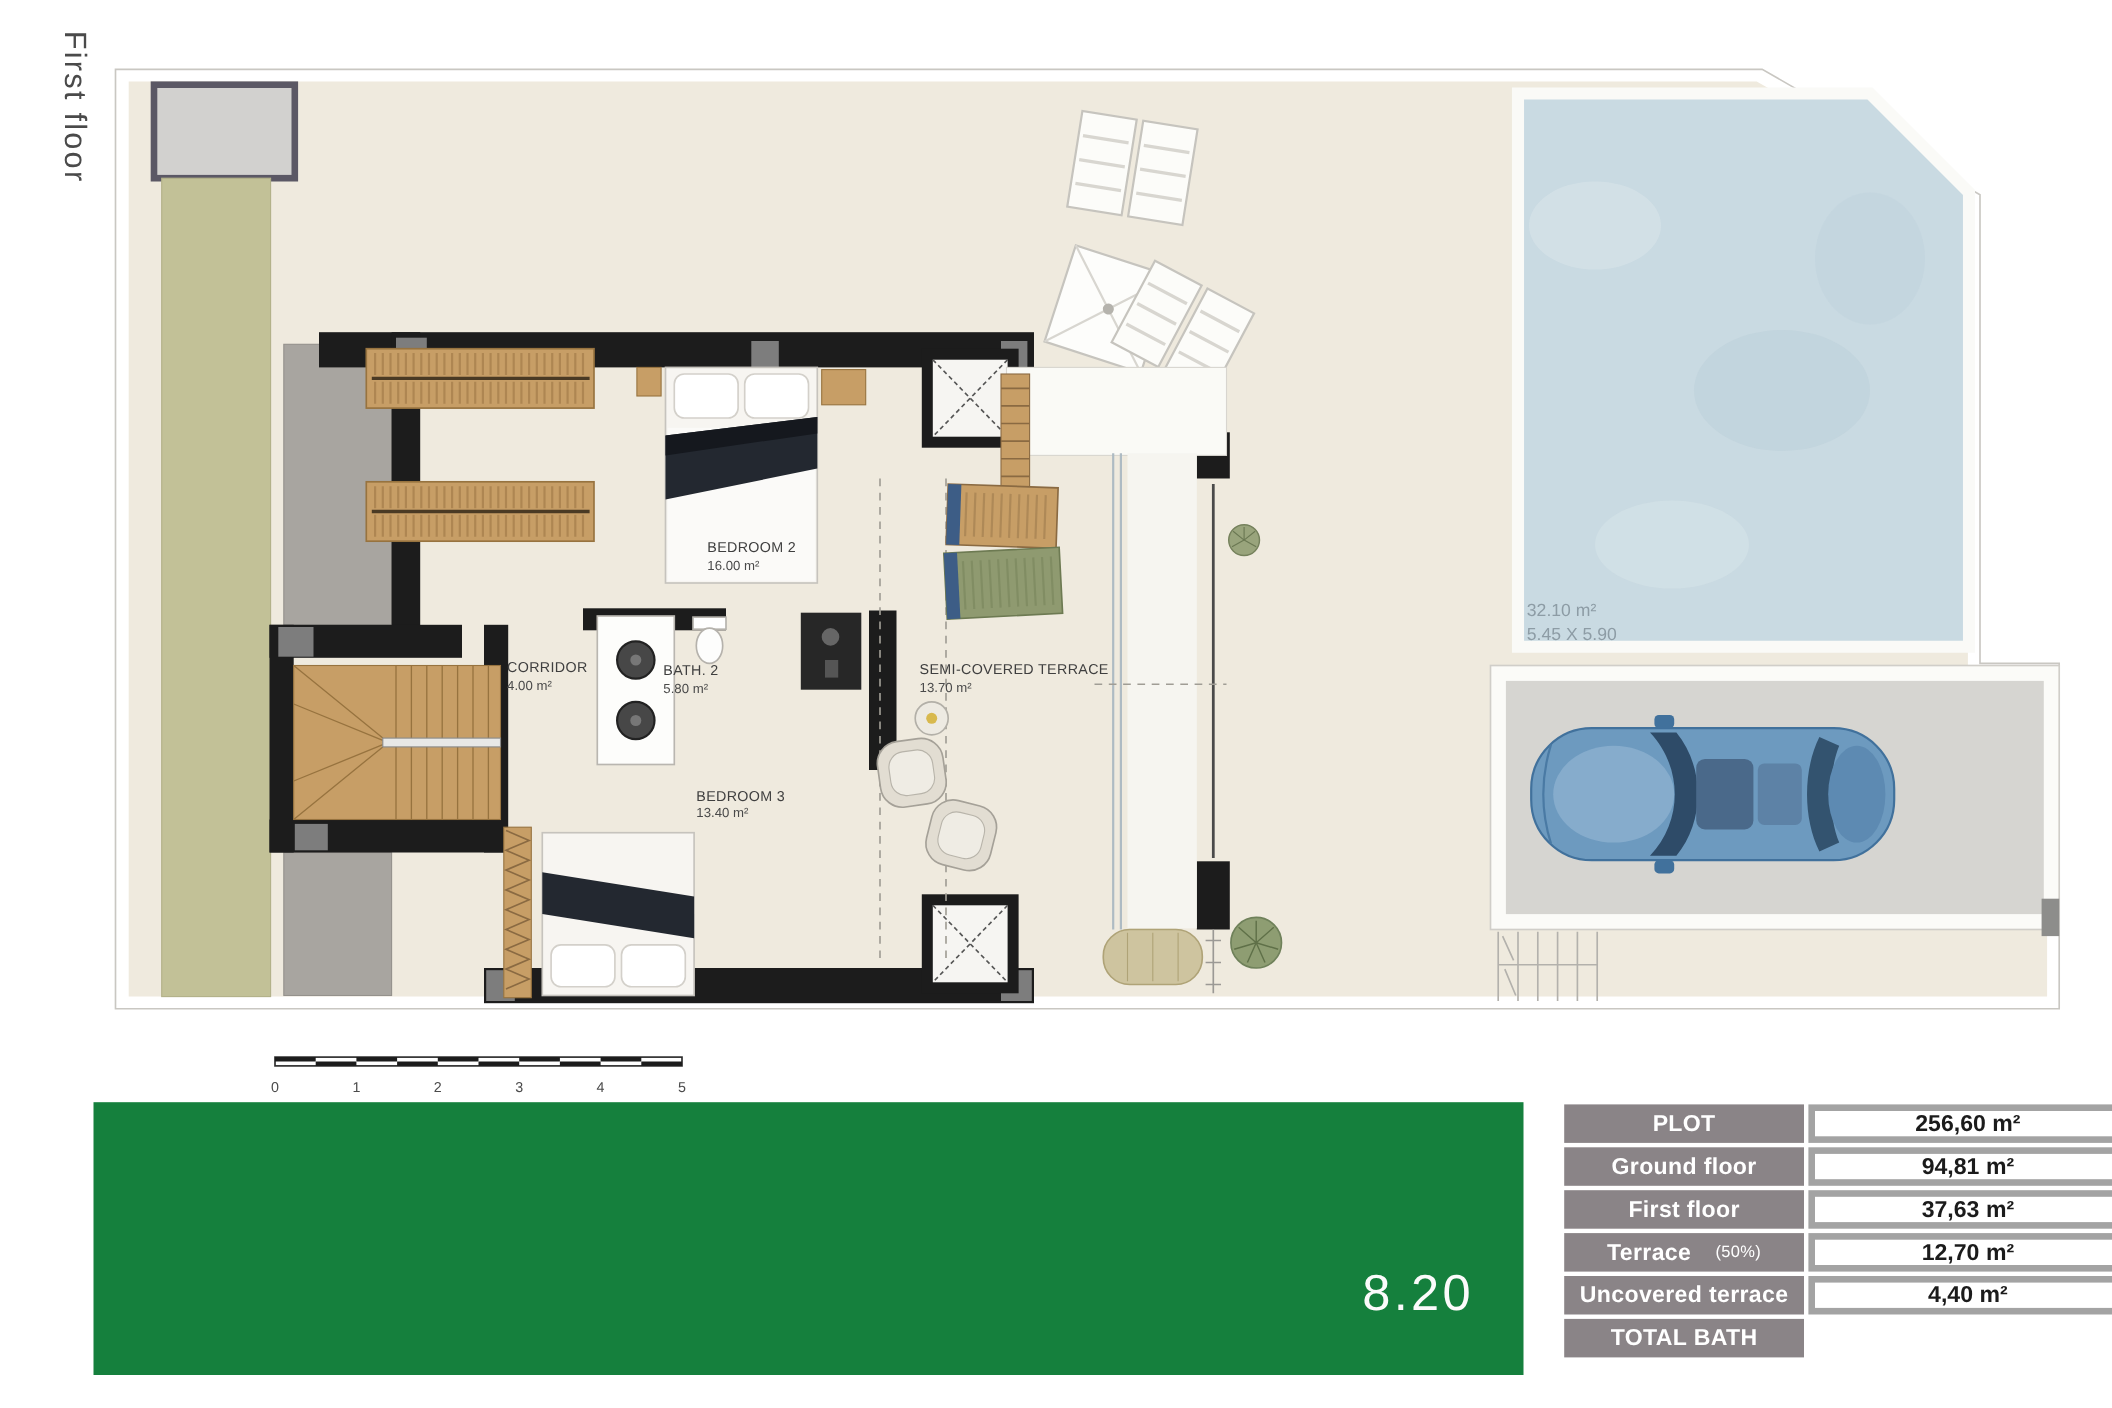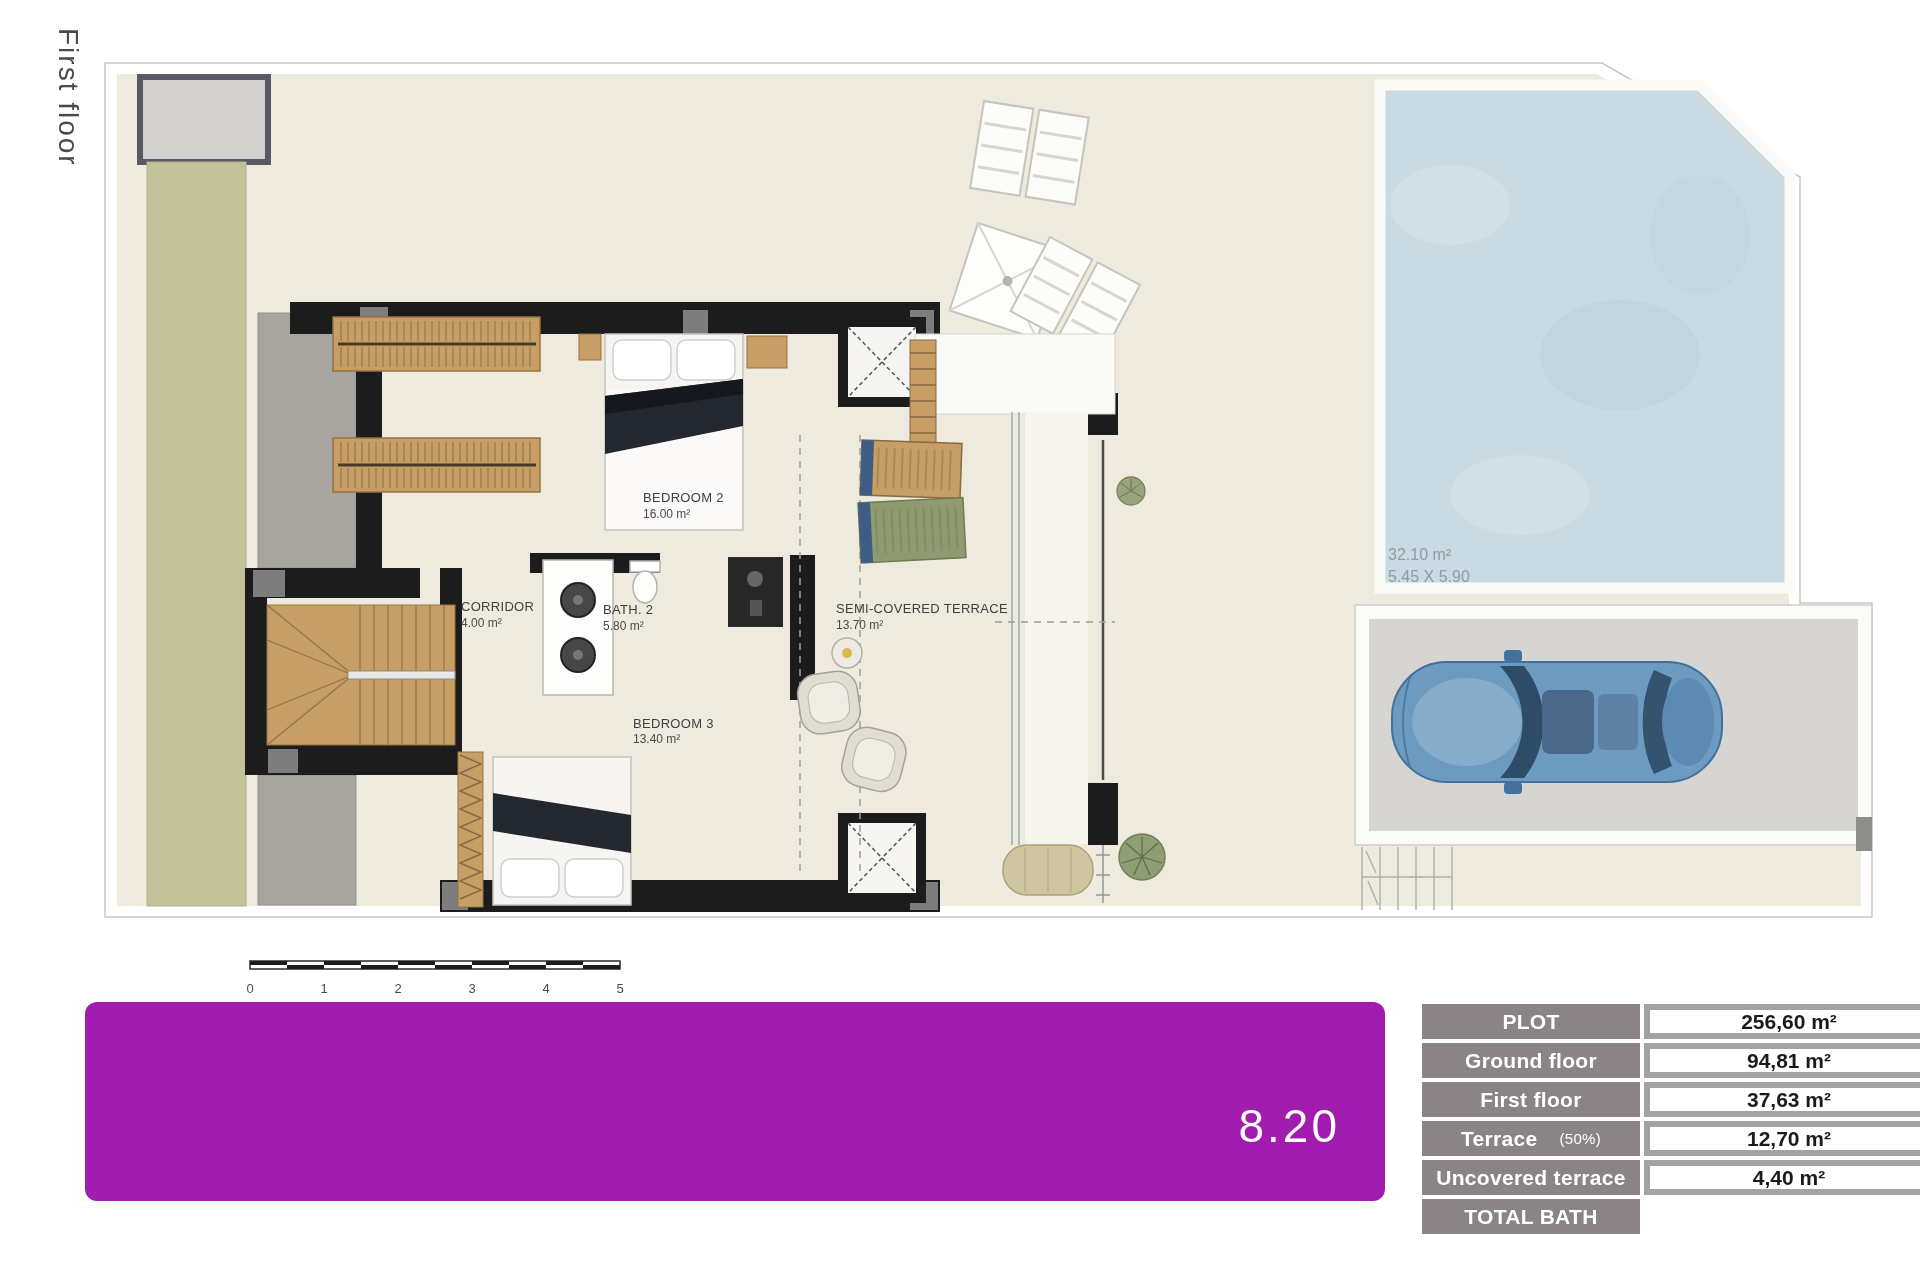--- a/index.html
+++ b/index.html
@@ -4,21 +4,21 @@
 <style>
   html,body{margin:0;padding:0;background:#ffffff;width:1920px;height:1280px;
     font-family:"Liberation Sans", sans-serif;overflow:hidden;position:relative;}
   .abs{position:absolute;}
   
   #floor-label{left:52px;top:28px;writing-mode:vertical-rl;font-size:28px;font-weight:400;
     color:#4a4a4a;letter-spacing:2px;}
   
   #plan-wrap{left:100px;top:55px;width:1800px;height:950px;}
   
-  #footer-bar{left:85px;top:1002px;width:1300px;height:199px;background:#a21caf;border-radius:12px;}
+  #footer-bar{left:85px;top:1002px;width:1300px;height:248px;background:#15803d;}
   #plan-number{position:absolute;right:45px;bottom:48px;color:#fbfbfb;font-size:46px;
     font-weight:300;letter-spacing:3px;}
   
   #summary-table{left:1408px;top:1004px;width:512px;padding-left:14px;}
   .t-row{display:flex;gap:4px;margin-bottom:4px;height:35px;}
   .t-label{width:218px;background:#8a8487;color:#ffffff;display:flex;align-items:center;
     justify-content:center;font-size:21px;font-weight:bold;letter-spacing:.3px;}
   .t-label .small{font-size:15px;margin-left:22px;font-weight:normal;}
   .t-value{flex:1;background:#ffffff;border:6px solid #a3a3a3;color:#1b1b1b;display:flex;
     align-items:center;justify-content:center;font-size:21px;font-weight:bold;}

